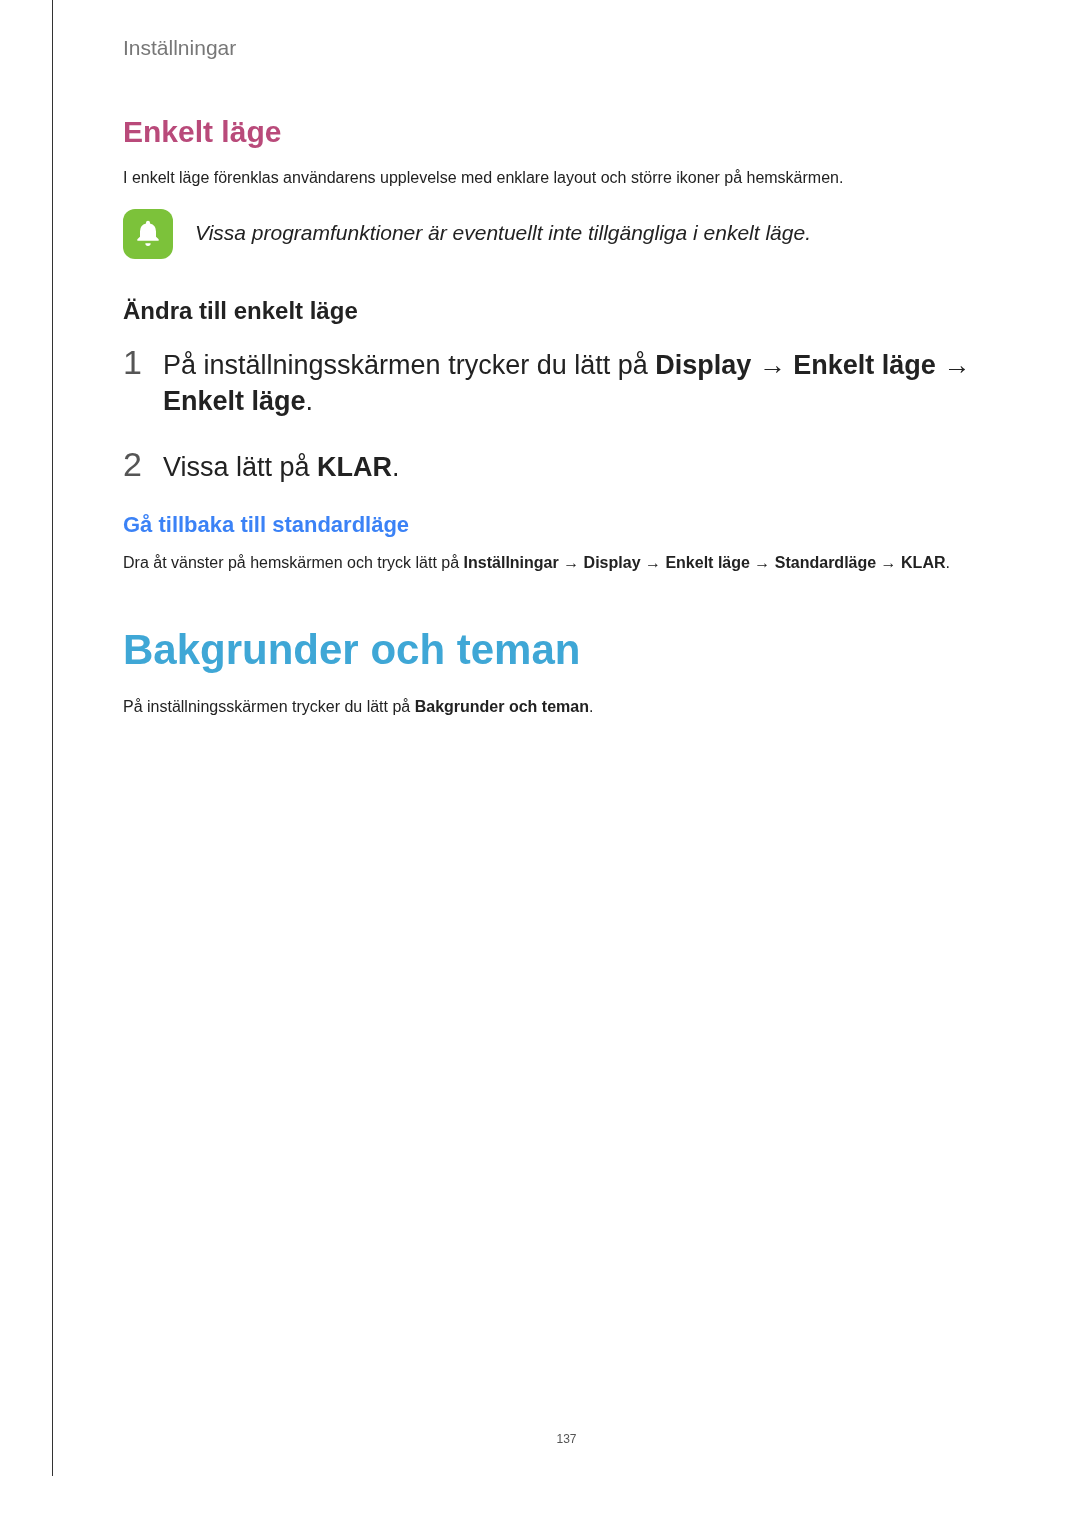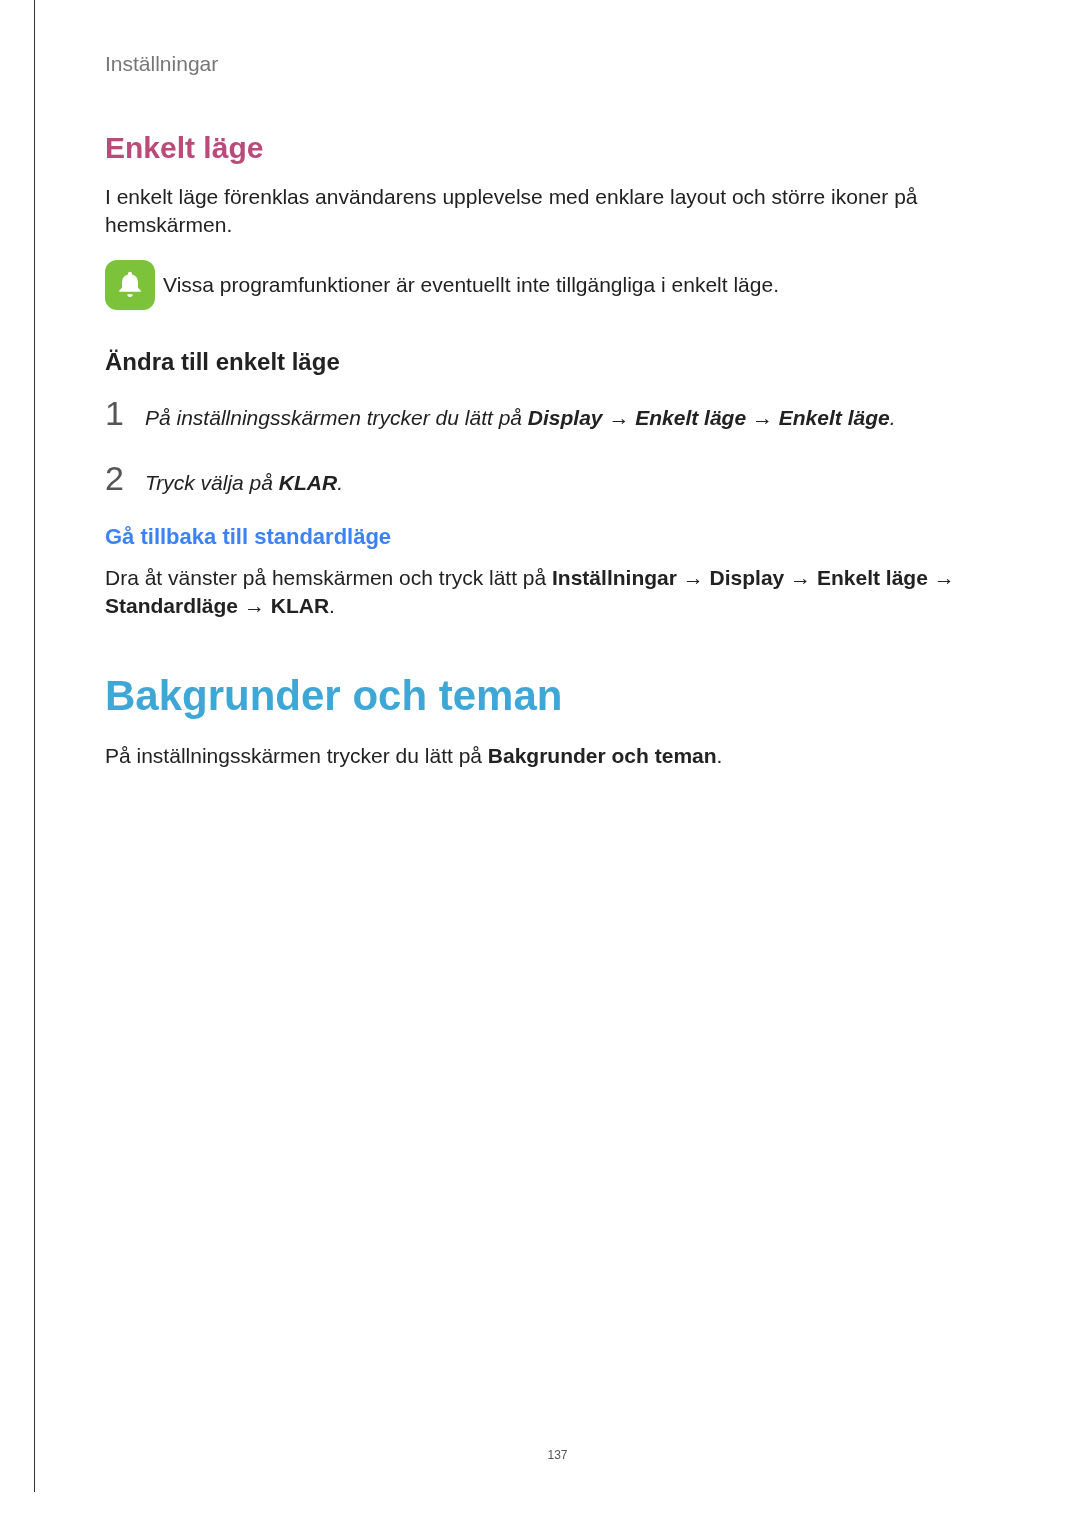--- a/index.html
+++ b/index.html
@@ -4,47 +4,48 @@
 <style>
   body {
     margin: 0;
     padding: 0;
     font-family: Arial, Helvetica, sans-serif;
     background: #fff;
     color: #222;
     width: 1080px;
   }
   .page {
-    padding: 52px 70px 40px 70px;
+    padding: 36px 70px 40px 70px;
     border-left: 1.5px solid #333;
-    margin-left: 34px;
+    margin-left: 52px;
     min-height: 1400px;
     position: relative;
   }
   .breadcrumb {
     color: #777;
     font-size: 21px;
     margin-bottom: 55px;
   }
   h2.pink {
     color: #b94a7a;
     font-size: 30px;
     font-weight: bold;
     margin: 0 0 18px 0;
   }
   p {
-    font-size: 21px;
+    font-size: 16px;
     line-height: 1.35;
     margin: 0 0 20px 0;
   }
   .note-row {
     display: flex;
     align-items: center;
-    gap: 8px;
+    gap: 22px;
     margin-bottom: 38px;
+    font-style: italic;
   }
   .note-icon {
     width: 50px;
     height: 50px;
     border-radius: 12px;
     background: #7cc23a;
     display: flex;
     align-items: center;
     justify-content: center;
     flex-shrink: 0;
@@ -80,23 +81,22 @@
     gap: 16px;
     margin-bottom: 26px;
   }
   ol.steps li .num {
     font-size: 34px;
     color: #555;
     font-weight: normal;
     min-width: 24px;
   }
   ol.steps li .step-text {
-    font-size: 21px;
+    font-size: 27px;
     line-height: 1.35;
-    font-style: italic;
   }
   .inline-icon {
     display: inline-flex;
     vertical-align: middle;
     width: 26px;
     height: 26px;
     border-radius: 50%;
     background: #888;
     align-items: center;
     justify-content: center;
@@ -158,21 +158,21 @@
   <ol class="steps">
     <li>
       <span class="num">1</span>
       <span class="step-text">
         <span>På inställningsskärmen trycker du lätt på </span><b>Display</b><span> → </span><b>Enkelt läge</b><span> → </span><b>Enkelt läge</b><span>.</span>
       </span>
     </li>
     <li>
       <span class="num">2</span>
       <span class="step-text">
-        <span>Tryck välja på </span><b>KLAR</b><span>.</span>
+        <span>Vissa lätt på </span><b>KLAR</b><span>.</span>
       </span>
     </li>
   </ol>
 
   <h4 class="gray">Gå tillbaka till standardläge</h4>
 
   <p>
     <span>Dra åt vänster på hemskärmen och tryck lätt på </span><b>Inställningar</b><span> → </span><b>Display</b><span> → </span><b>Enkelt läge</b><span> → </span><b>Standardläge</b><span> → </span><b>KLAR</b><span>.</span>
   </p>
 

